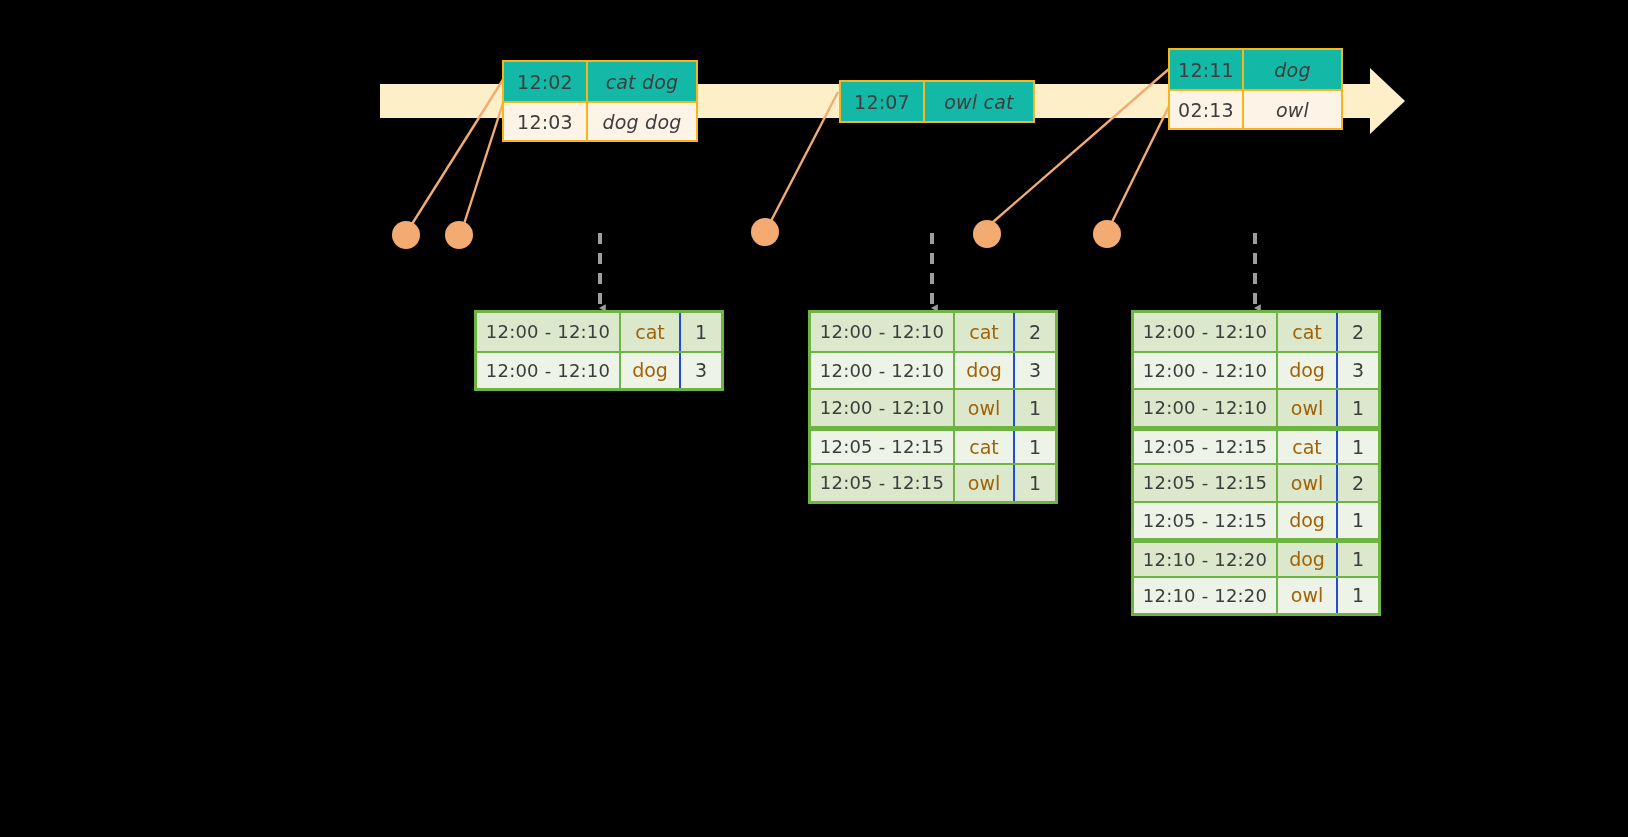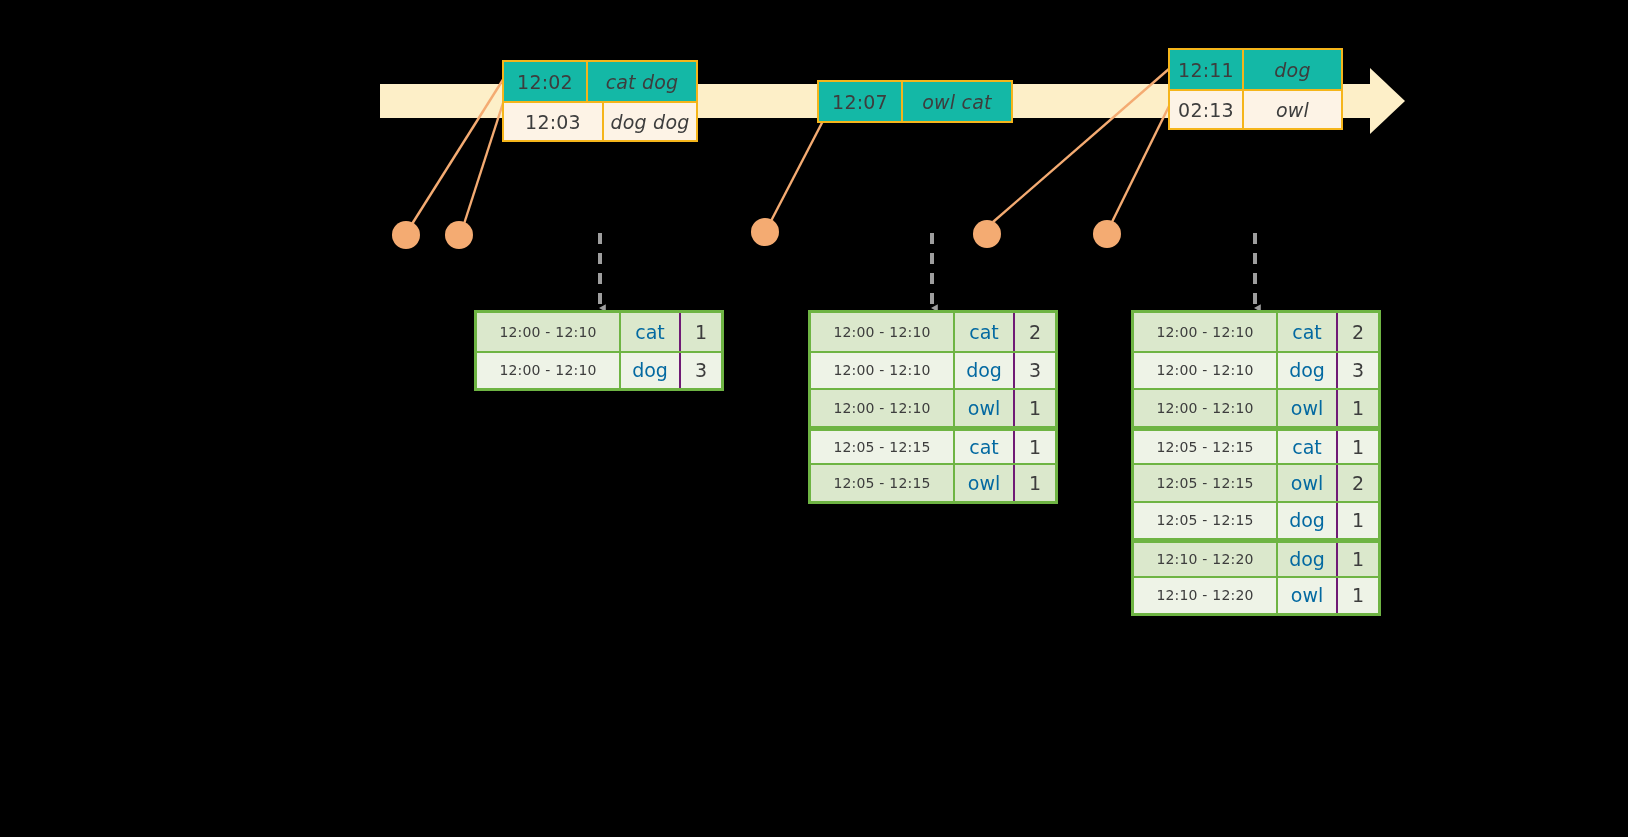--- a/index.html
+++ b/index.html
@@ -87,30 +87,30 @@
   .res-row.sep {
     border-top: 5px solid #6eb443;
   }
   .res-win {
     display: flex;
     align-items: center;
     justify-content: center;
     box-sizing: border-box;
     border-right: 2px solid #6eb443;
     color: #3d3d3d;
-    font-size: 14px;
+    font-size: 18px;
     letter-spacing: .2px;
   }
   .res-word {
     display: flex;
     align-items: center;
     justify-content: center;
     box-sizing: border-box;
-    border-right: 2px solid #701a75;
-    color: #0369a1;
+    border-right: 2px solid #1d4ed8;
+    color: #a16207;
     font-size: 19px;
     text-align: right;
   }
   .res-count {
     display: flex;
     align-items: center;
     justify-content: center;
     box-sizing: border-box;
     color: #3d3d3d;
     font-size: 19px;
@@ -154,25 +154,25 @@
       </g>
   </svg>
 
   <div id="event-boxes">
       <div class="event-box" style="left: 502px; top: 60px; width: 196px;">
         <div class="event-row alt">
           <div class="ev-time" style="width: 84px;">12:02</div>
           <div class="ev-words" style="flex: 1 1 auto;">cat dog</div>
         </div>
         <div class="event-row">
-          <div class="ev-time" style="width: 100px;">12:03</div>
+          <div class="ev-time" style="width: 84px;">12:03</div>
           <div class="ev-words" style="flex: 1 1 auto;">dog dog</div>
         </div>
       </div>
-      <div class="event-box" style="left: 817px; top: 80px; width: 196px;">
+      <div class="event-box" style="left: 839px; top: 80px; width: 196px;">
         <div class="event-row alt">
           <div class="ev-time" style="width: 84px;">12:07</div>
           <div class="ev-words" style="flex: 1 1 auto;">owl cat</div>
         </div>
       </div>
       <div class="event-box" style="left: 1168px; top: 48px; width: 175px;">
         <div class="event-row alt">
           <div class="ev-time" style="width: 74px;">12:11</div>
           <div class="ev-words" style="flex: 1 1 auto;">dog</div>
         </div>

